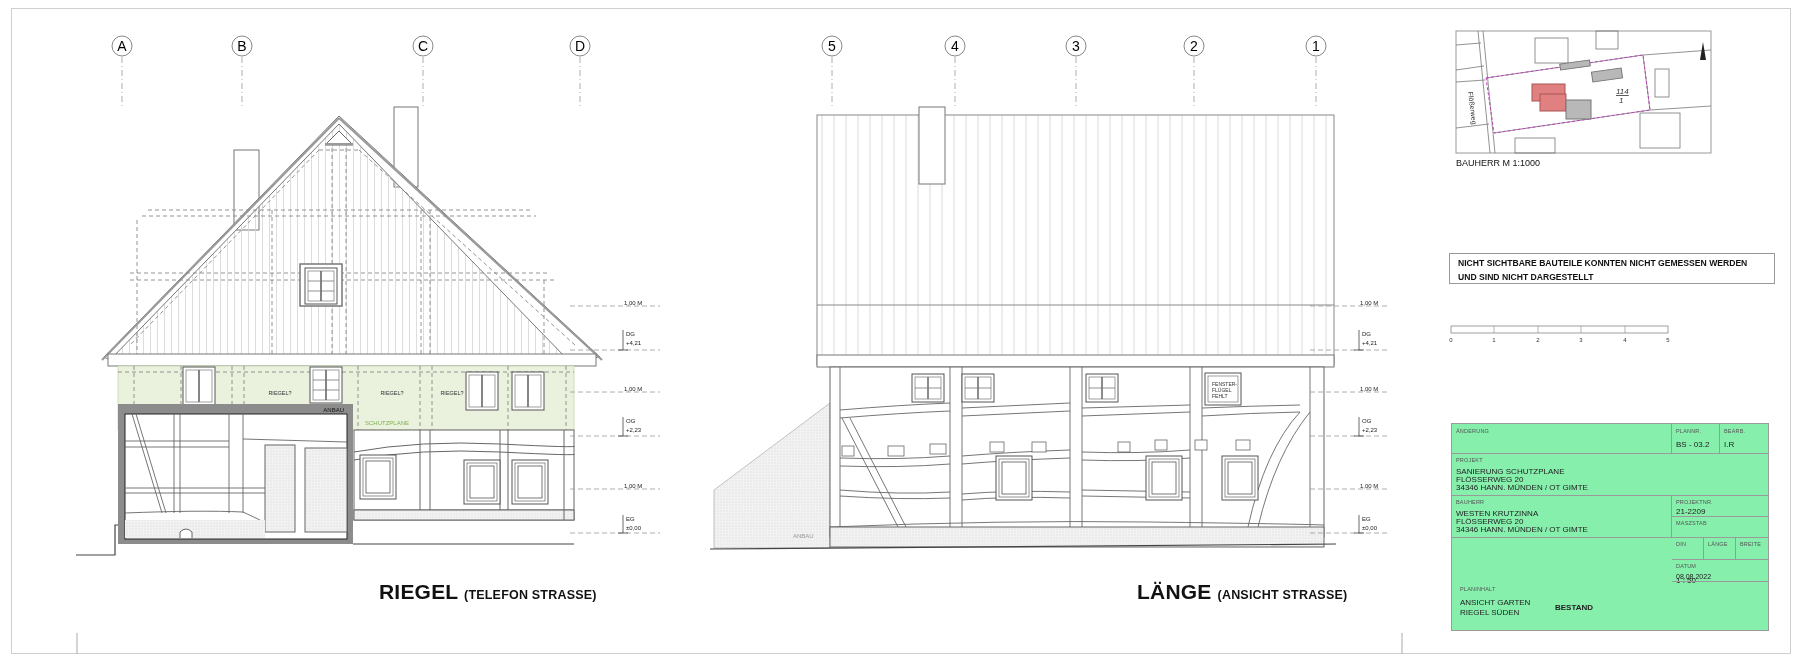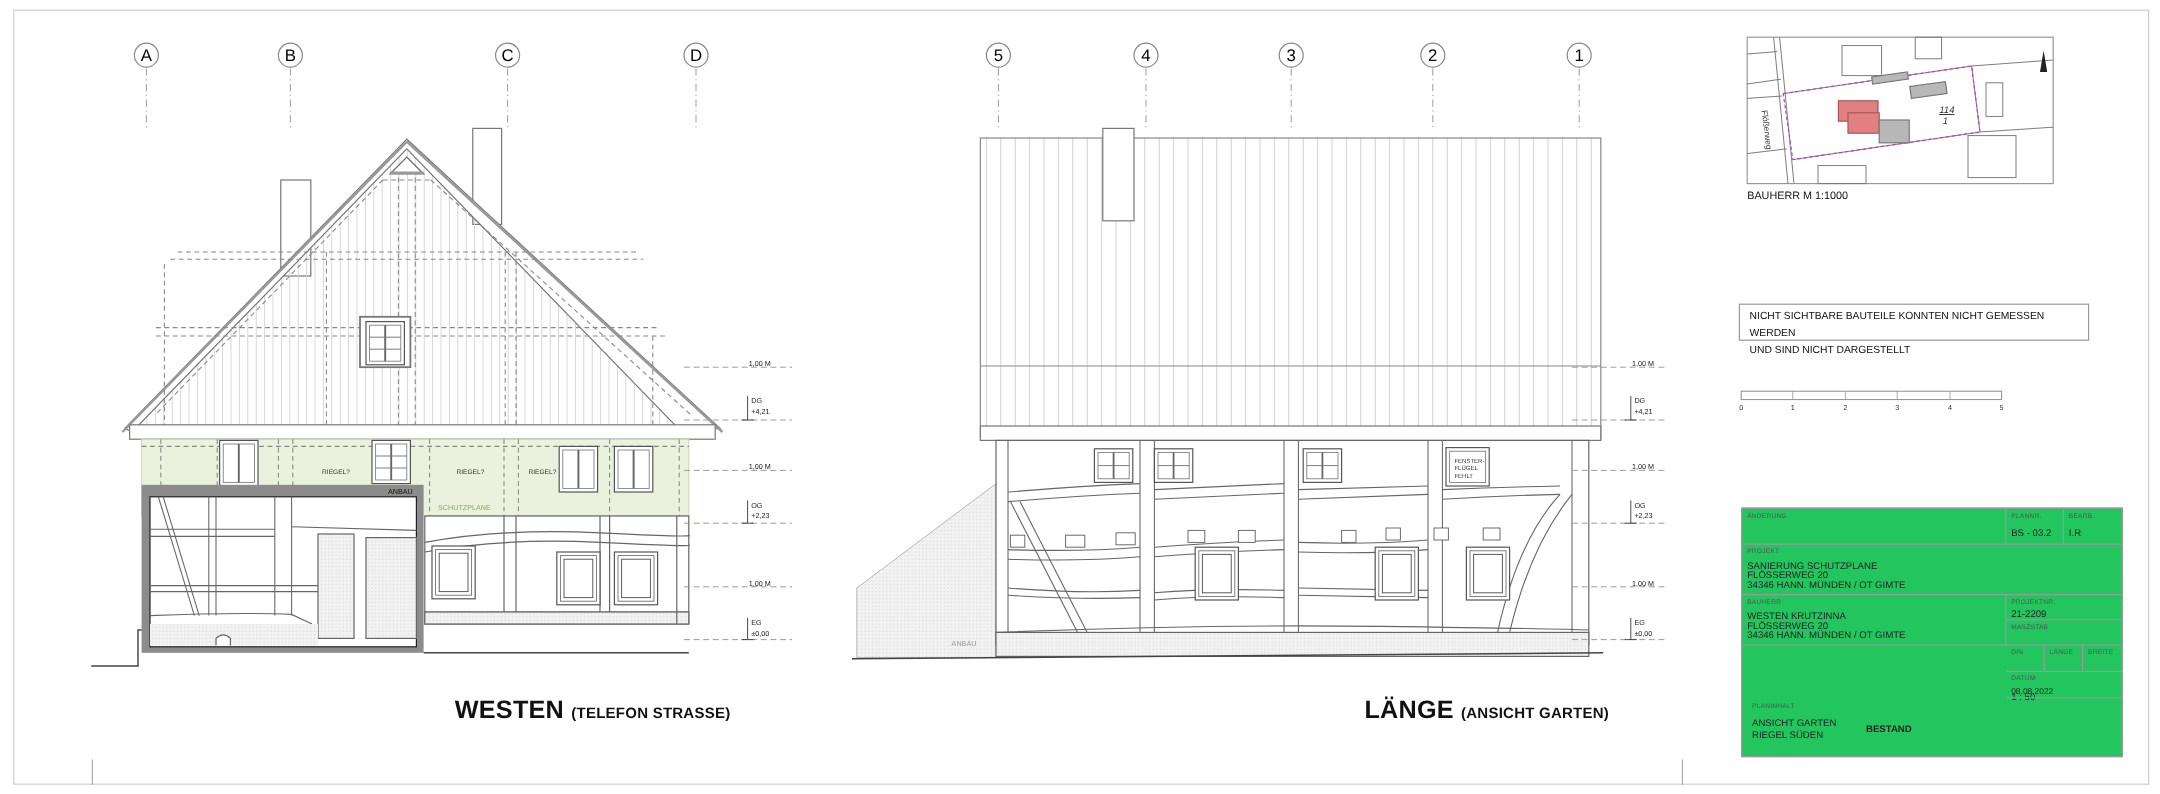--- a/index.html
+++ b/index.html
@@ -2,25 +2,25 @@
 <html><head>
 <meta charset="utf-8">
 <style>
   html,body{margin:0;padding:0;background:#fff;}
   body{width:1800px;height:662px;position:relative;overflow:hidden;font-family:"Liberation Sans",sans-serif;color:#111;}
   #sheet{position:absolute;left:0;top:0;width:1800px;height:662px;}
   .frame{position:absolute;left:11px;top:8px;width:1780px;height:646px;border:1px solid #cfcfcf;box-sizing:border-box;}
   .title-big{position:absolute;font-weight:bold;font-size:21px;letter-spacing:0.2px;}
   .title-big .sub{font-size:12.5px;}
   .axis-label{font-family:"Liberation Sans",sans-serif;font-size:14px;}
-  .tb{position:absolute;border:1px solid #9a9a9a;box-sizing:border-box;background:#22c55e;}
+  .tb{position:absolute;border:1px solid #9a9a9a;box-sizing:border-box;background:#86efac;}
   .cell{position:absolute;box-sizing:border-box;border-color:#9a9a9a;border-style:solid;border-width:0;}
   .lbl{position:absolute;font-size:5.5px;color:#555;letter-spacing:0.2px;}
   .val{position:absolute;font-size:8px;color:#222;line-height:9px;}
-  .note{position:absolute;left:1449px;top:253px;width:292px;height:31px;border:1px solid #999;box-sizing:border-box;font-size:8.6px;line-height:14px;padding:2px 8px;}
+  .note{position:absolute;left:1449px;top:253px;width:326px;height:31px;border:1px solid #999;box-sizing:border-box;font-size:8.6px;line-height:14px;padding:2px 8px;font-weight:bold;}
   .lageplan-cap{position:absolute;left:1456px;top:158px;font-size:9px;}
 </style>
 </head>
 <body>
 
 <div id="sheet">
   <div class="frame"></div>
 
   <svg width="1800" height="662" viewBox="0 0 1800 662" style="position:absolute;left:0;top:0">
     <defs>
@@ -379,24 +379,24 @@
   </svg>
 
   <div class="lageplan-cap">BAUHERR M 1:1000</div>
 
   <div class="note">
     <div>NICHT SICHTBARE BAUTEILE KONNTEN NICHT GEMESSEN WERDEN</div>
     <div>UND SIND NICHT DARGESTELLT</div>
   </div>
 
   <div class="title-big" style="left:379px;top:580px;">
-    <span>WESTEN</span> <span class="sub">(TELEFON STRASSE)</span>
+    <span>RIEGEL</span> <span class="sub">(TELEFON STRASSE)</span>
   </div>
   <div class="title-big" style="left:1137px;top:580px;">
-    <span>LÄNGE</span> <span class="sub">(ANSICHT GARTEN)</span>
+    <span>LÄNGE</span> <span class="sub">(ANSICHT STRASSE)</span>
   </div>
 
   <div class="tb" style="left:1451px;top:423px;width:318px;height:208px;">
 
     <div class="cell" style="left:0;top:0;width:220px;height:30px;border-right-width:1px;border-bottom-width:1px;">
       <span class="lbl" style="left:4px;top:4px;">ÄNDERUNG</span>
     </div>
     <div class="cell" style="left:220px;top:0;width:48px;height:30px;border-right-width:1px;border-bottom-width:1px;">
       <span class="lbl" style="left:4px;top:4px;">PLANNR.</span>
       <span class="val" style="left:4px;top:16px;">BS - 03.2</span>

